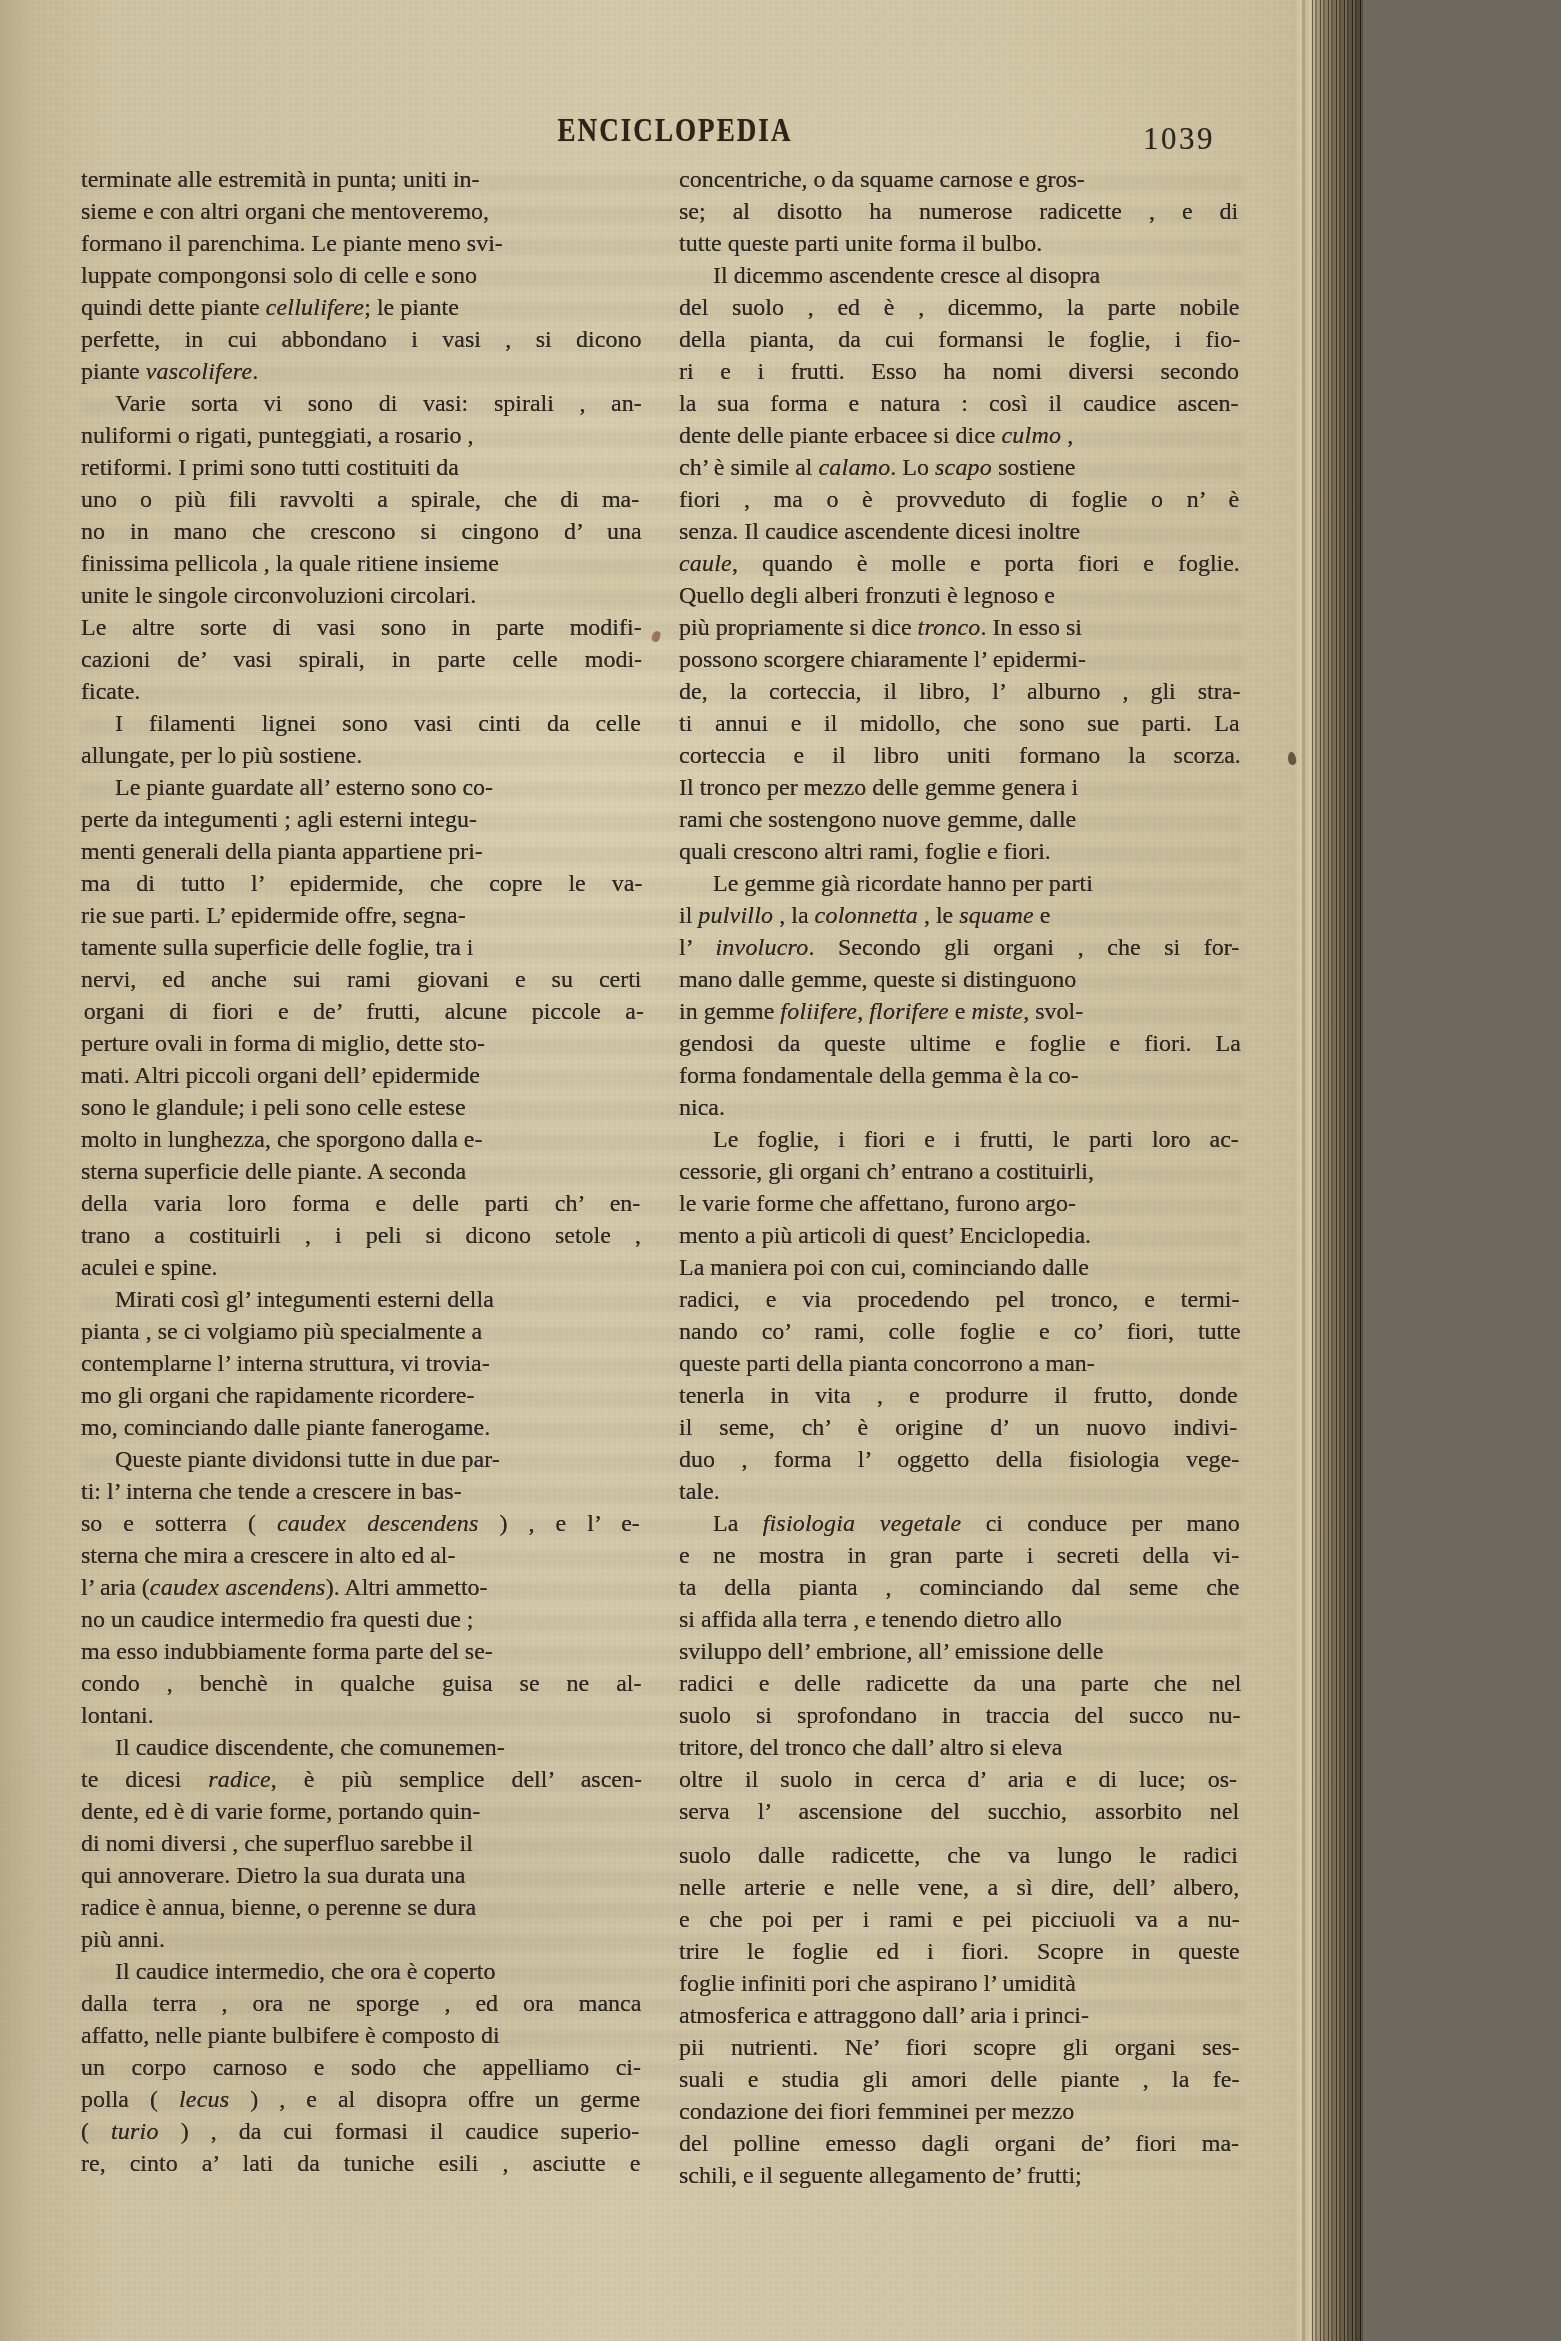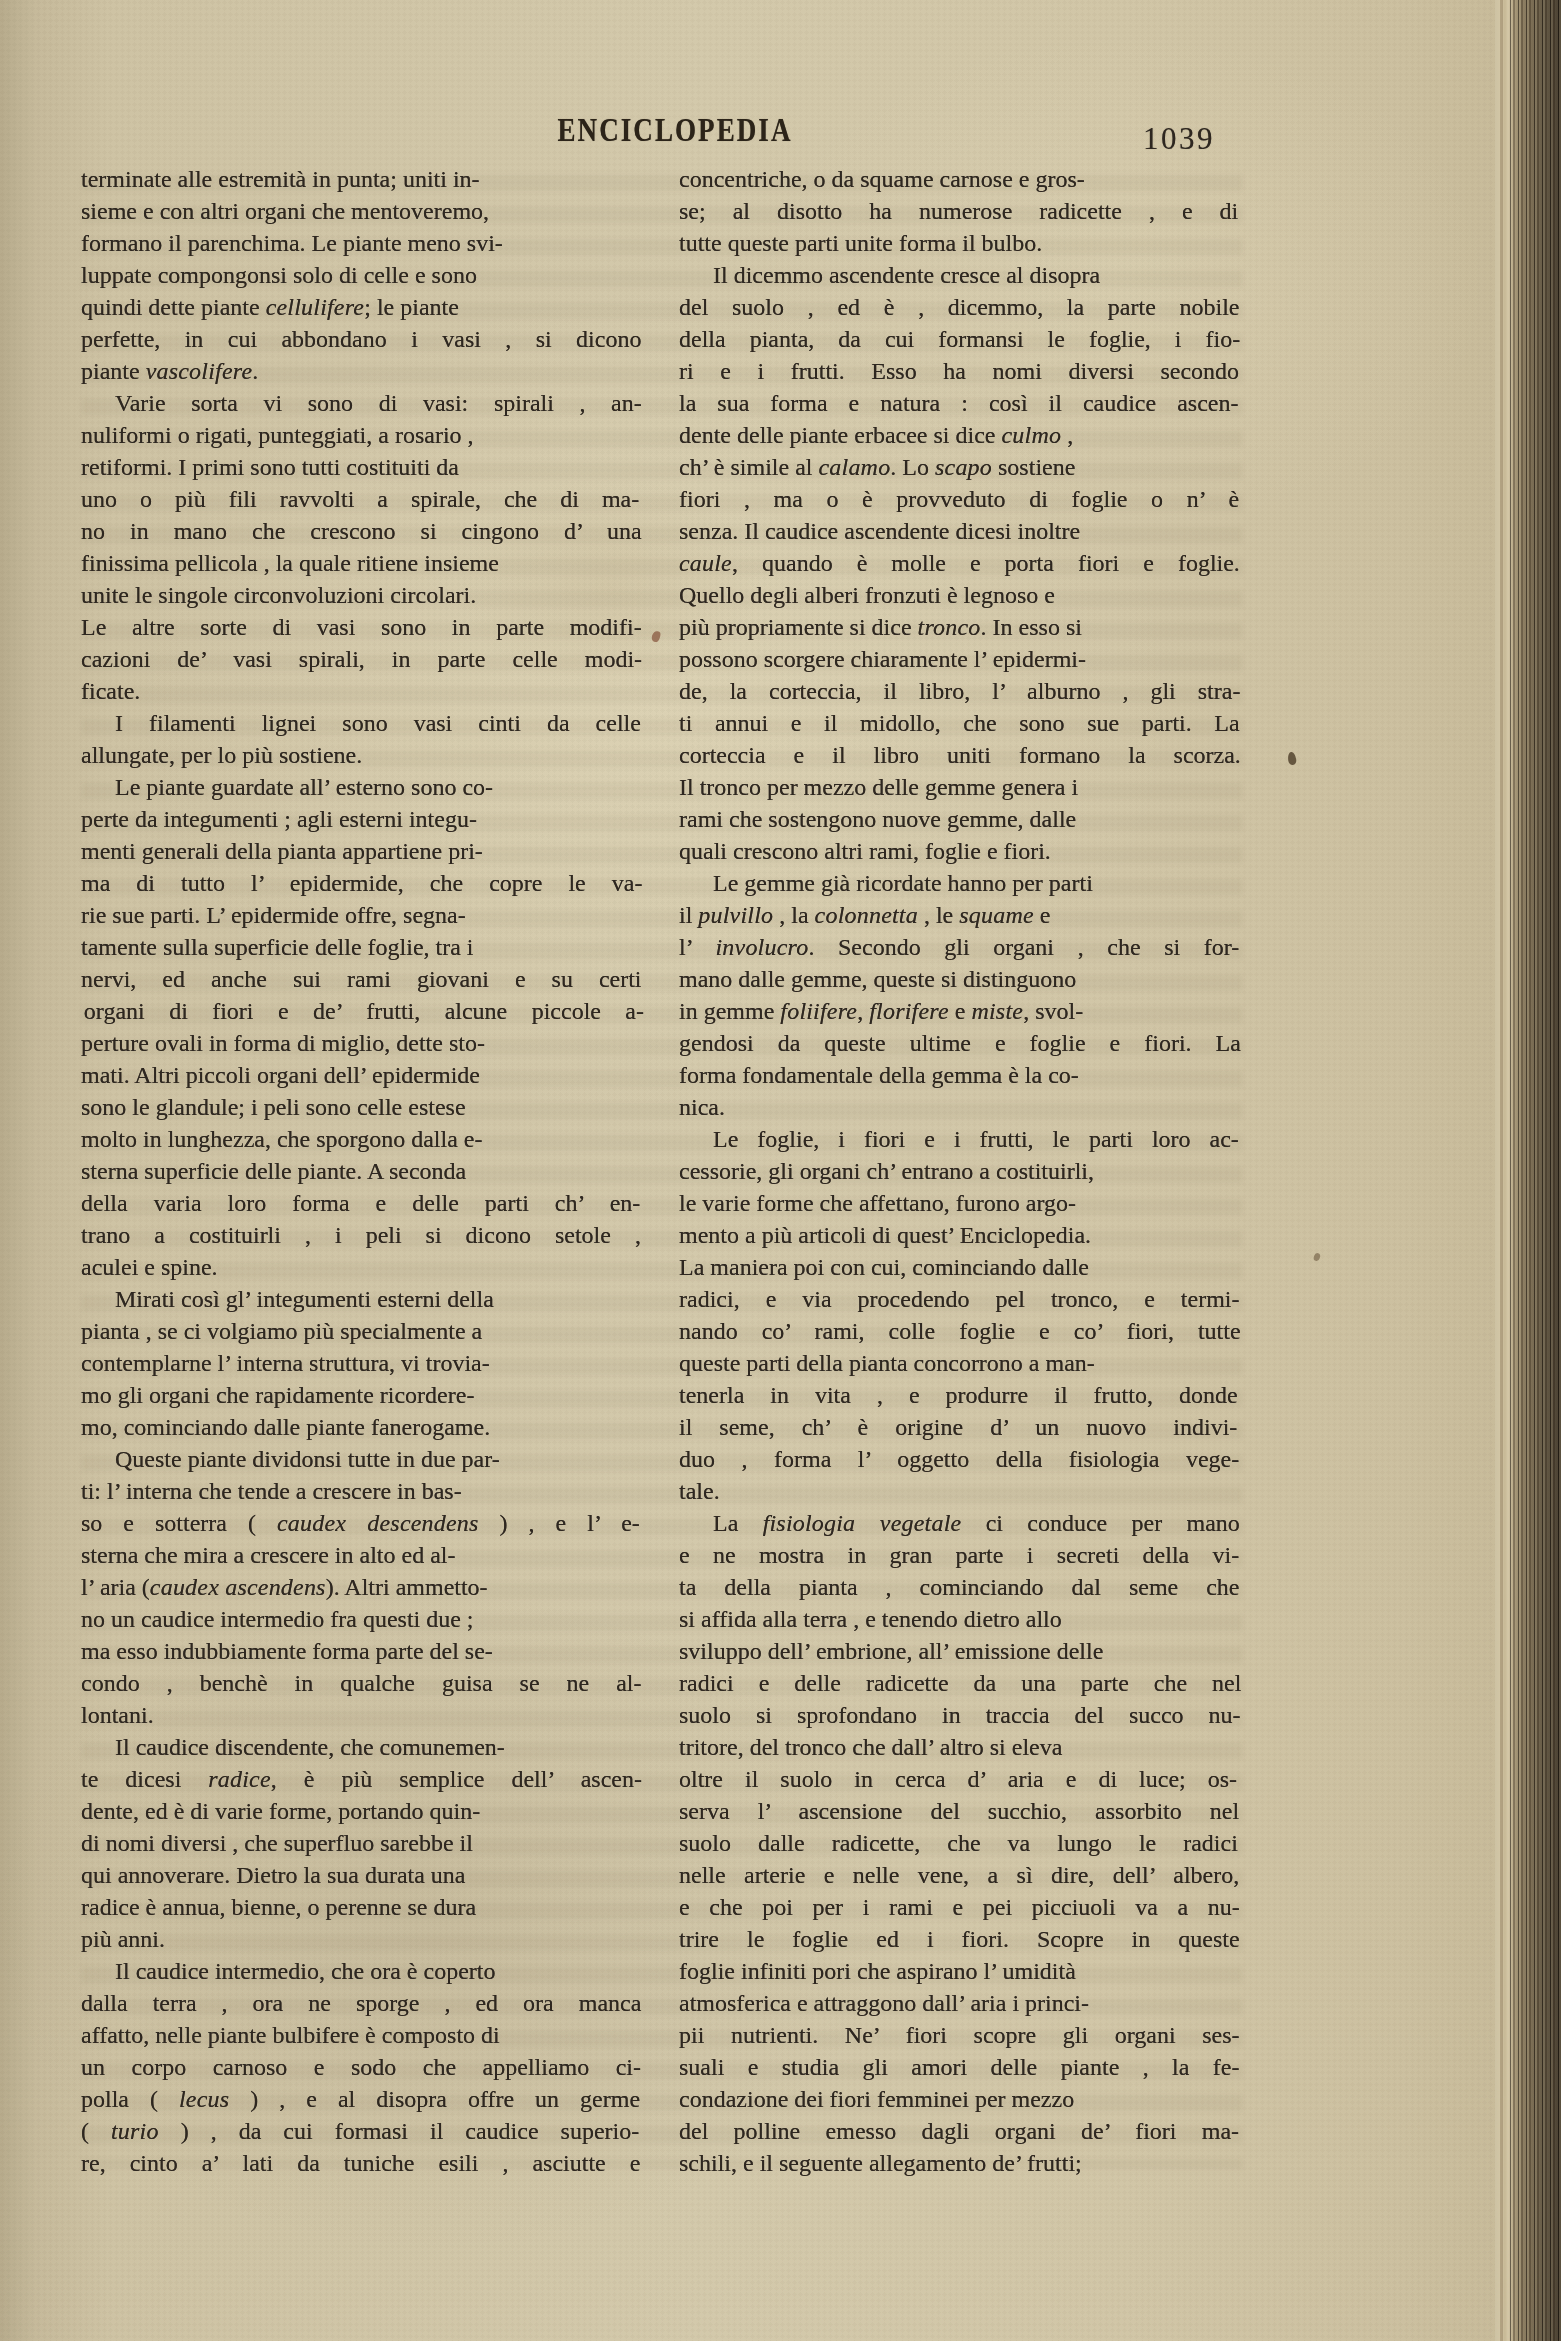--- a/index.html
+++ b/index.html
@@ -1,18 +1,18 @@
 <!DOCTYPE html>
 <html style="font-size:13.6px"><head>
 <meta charset="utf-8">
 <style>
   html,body{margin:0;padding:0;background:#6e6a60;}
   .page{
     position:relative;
-    width:1561px;height:2342px;
+    width:1363px;height:2342px;
     overflow:hidden;
     font-family:"Liberation Serif", serif;
     background:
       radial-gradient(5.1px 5.1px at 2.5px 2.5px, rgba(90,75,50,0.035) 40%, rgba(90,75,50,0) 41%),
       radial-gradient(764px 611px at 42% 30%, rgba(238,228,198,0.32), rgba(238,228,198,0) 68%),
       radial-gradient(645px 475px at 28% 82%, rgba(115,96,66,0.10), rgba(115,96,66,0) 70%),
       radial-gradient(526px 356px at 72% 12%, rgba(235,226,196,0.22), rgba(235,226,196,0) 70%),
       linear-gradient(90deg,#b7ab8c 0,#c6ba9b 36px,#cec3a4 110px,#d3c9ab 45%,#d1c6a7 72%,#ccc0a0 90%,#c5b896 100%);
     background-size:6px 6px,auto,auto,auto,auto;
   }
@@ -212,21 +212,21 @@
       <div class="line indent" style="word-spacing: 18.3px;"><span>La </span><i>fisiologia vegetale</i><span> ci conduce per mano</span></div>
       <div class="line" style="word-spacing: 17.3px;"><span>e ne mostra in gran parte i secreti della vi-</span></div>
       <div class="line" style="word-spacing: 22px;"><span>ta della pianta , cominciando dal seme che</span></div>
       <div class="line"><span>si affida alla terra , e tenendo dietro allo</span></div>
       <div class="line"><span>sviluppo dell’ embrione, all’ emissione delle</span></div>
       <div class="line" style="word-spacing: 19px;"><span>radici e delle radicette da una parte che nel</span></div>
       <div class="line" style="word-spacing: 19px;"><span>suolo si sprofondano in traccia del succo nu-</span></div>
       <div class="line"><span>tritore, del tronco che dall’ altro si eleva</span></div>
       <div class="line" style="word-spacing: 16px;"><span>oltre il suolo in cerca d’ aria e di luce; os-</span></div>
       <div class="line" style="word-spacing: 22px;"><span>serva l’ ascensione del succhio, assorbito nel</span></div>
-      <div class="line" style="word-spacing: 21px;"><span>suolo dalle radicette, che va lungo le radici</span></div>
+      <div class="line" style="word-spacing: 21px; margin-top: 12px;"><span>suolo dalle radicette, che va lungo le radici</span></div>
       <div class="line" style="word-spacing: 12.4px;"><span>nelle arterie e nelle vene, a sì dire, dell’ albero,</span></div>
       <div class="line" style="word-spacing: 13.6px;"><span>e che poi per i rami e pei picciuoli va a nu-</span></div>
       <div class="line" style="word-spacing: 22px;"><span>trire le foglie ed i fiori. Scopre in queste</span></div>
       <div class="line"><span>foglie infiniti pori che aspirano l’ umidità</span></div>
       <div class="line"><span>atmosferica e attraggono dall’ aria i princi-</span></div>
       <div class="line" style="word-spacing: 20.6px;"><span>pii nutrienti. Ne’ fiori scopre gli organi ses-</span></div>
       <div class="line" style="word-spacing: 17.4px;"><span>suali e studia gli amori delle piante , la fe-</span></div>
       <div class="line"><span>condazione dei fiori femminei per mezzo</span></div>
       <div class="line" style="word-spacing: 19.3px;"><span>del polline emesso dagli organi de’ fiori ma-</span></div>
       <div class="line"><span>schili, e il seguente allegamento de’ frutti;</span></div>

